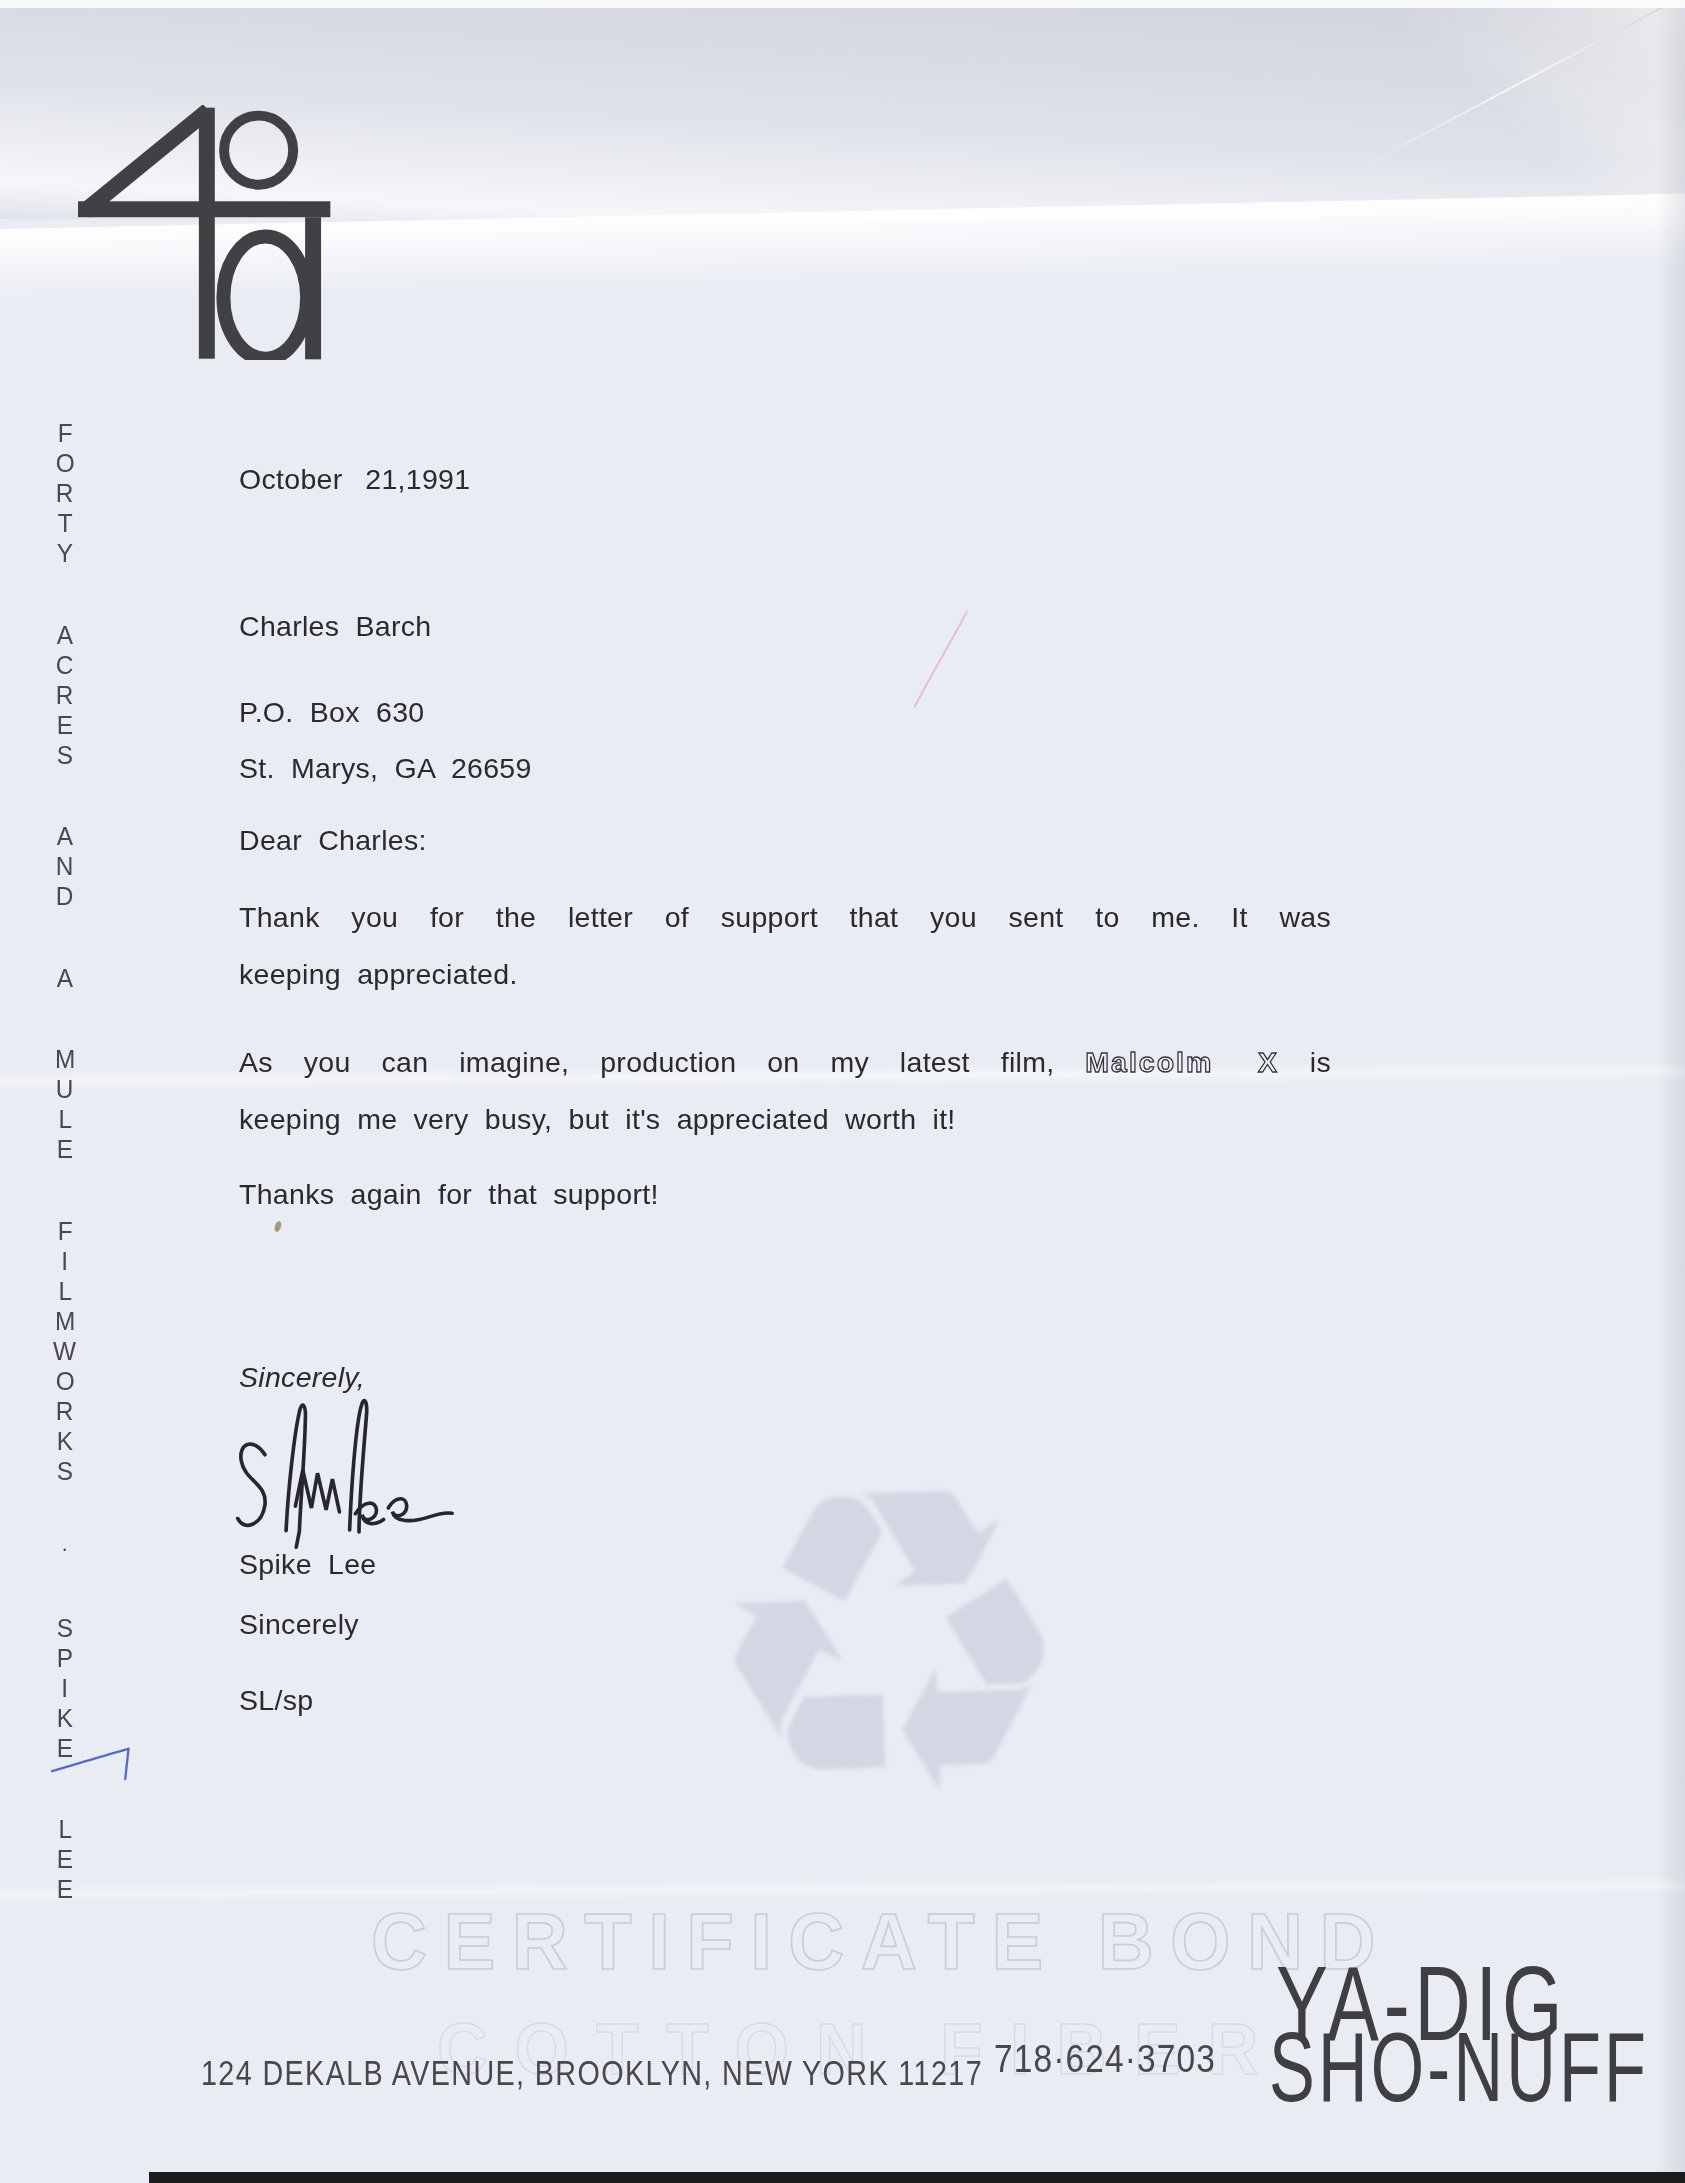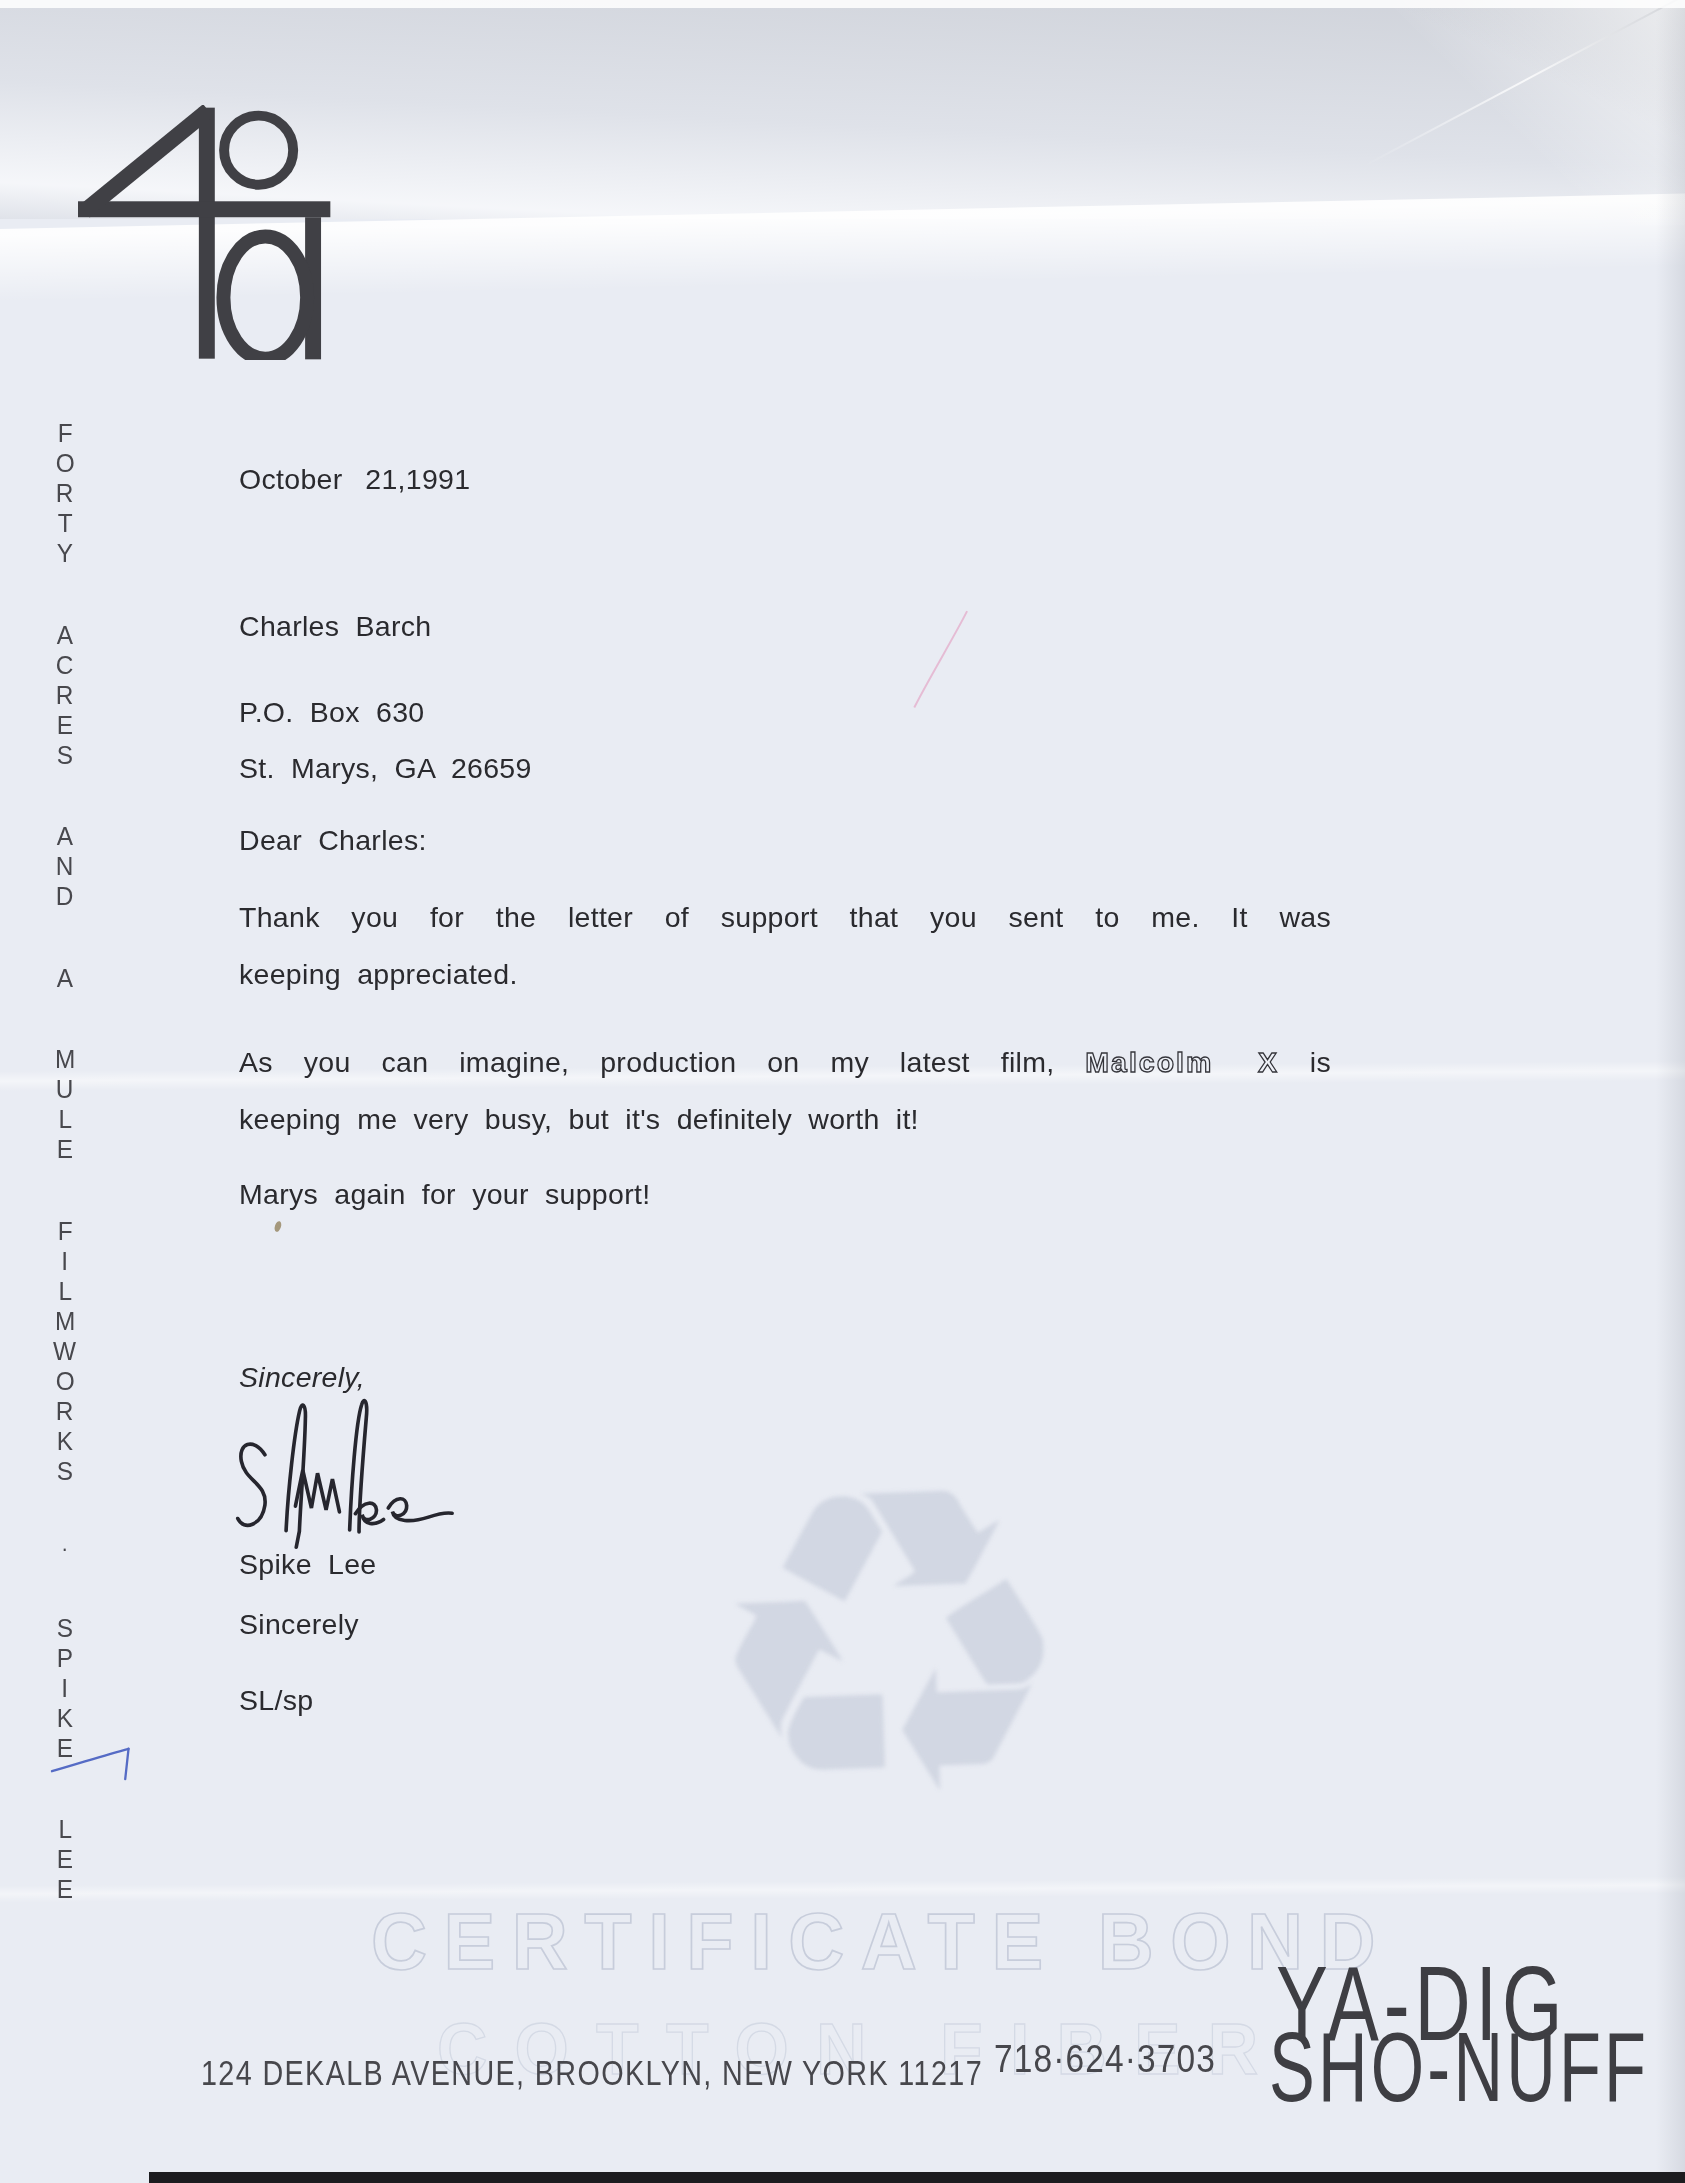--- a/index.html
+++ b/index.html
@@ -178,23 +178,23 @@
   <div class="lb" style="top:610px;">Charles Barch</div>
   <div class="lb" style="top:696px;">P.O. Box 630</div>
   <div class="lb" style="top:752px;">St. Marys, GA 26659</div>
 
   <div class="lb" style="top:824px;">Dear Charles:</div>
 
   <div class="lb just" style="top:901px;">Thank you for the letter of support that you sent to me.  It was</div>
   <div class="lb" style="top:958px;">keeping appreciated.</div>
 
   <div class="lb just" style="top:1046px;"><span>As you can imagine, production on my latest film,</span> <span class="film-title">Malcolm X</span> <span>is</span></div>
-  <div class="lb" style="top:1103px;">keeping me very busy, but it's definitely worth it!</div>
-
-  <div class="lb" style="top:1178px;">Marys again for your support!</div>
+  <div class="lb" style="top:1103px;">keeping me very busy, but it's appreciated worth it!</div>
+
+  <div class="lb" style="top:1178px;">Thanks again for that support!</div>
 
   <div class="lb" style="top:1361px;font-style:italic;">Sincerely,</div>
 
   <svg class="sig-svg" width="252" height="172" viewBox="0 0 380 260">
     <g fill="none" stroke="#26262e" stroke-width="5.5" stroke-linecap="round" transform="rotate(-3 190 130)">
       <path d="M66,96 C50,68 26,76 30,104 C34,134 68,140 62,172 C56,202 28,210 20,190"></path>
       <path d="M92,212 C98,152 112,66 122,32 C126,18 132,22 130,44 C126,100 116,170 112,214 L106,238"></path>
       <path d="M108,176 L122,122 L132,180 L144,128 L154,184 L166,138 L174,188"></path>
       <path d="M188,216 C194,150 206,54 216,28 C220,16 226,22 222,48 C214,106 204,178 202,220"></path>
       <path d="M198,192 C212,172 230,174 230,188 C230,202 210,208 208,194 C210,210 226,212 240,203"></path>

